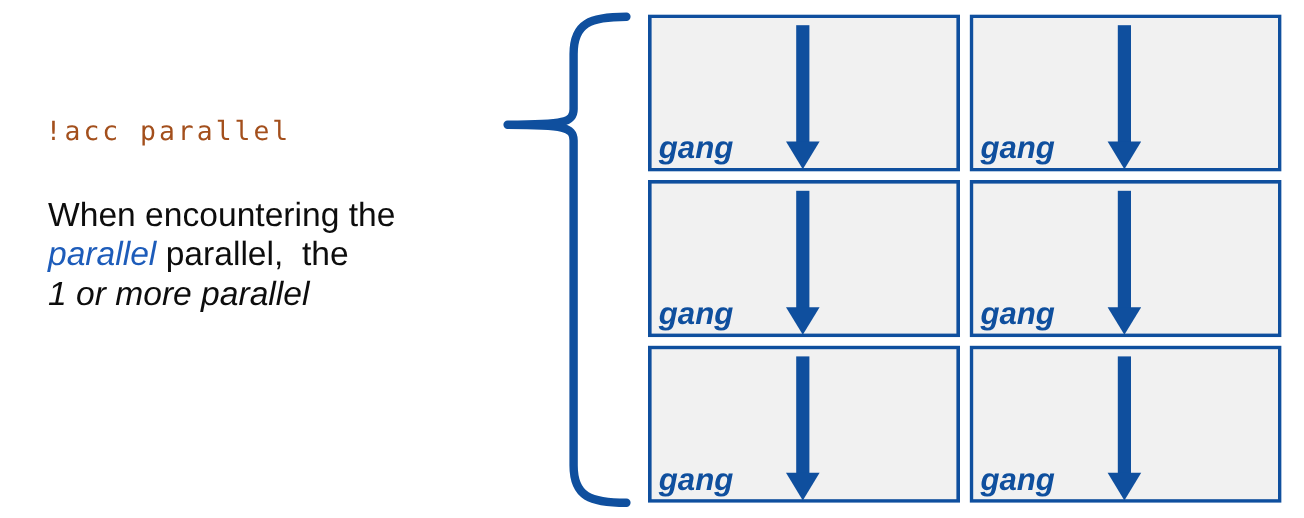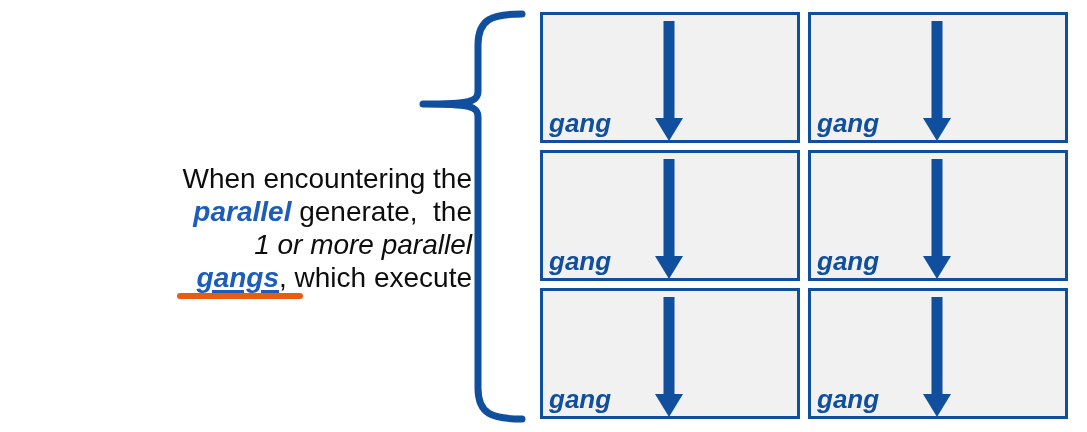--- a/index.html
+++ b/index.html
@@ -27,30 +27,30 @@
     color: var(--color-code-brown, #a34f1c);
     white-space: pre;
   }
 
   
   .description {
     position: absolute;
     left: 40px;
     top: 162px;
     width: 432px;
-    text-align: right;
+    text-align: left;
     font-size: 28px;
     line-height: 33px;
     color: var(--color-text, #0d0d0d);
   }
   .para-line { white-space: pre-wrap; }
   .seg-keyword,
   .seg-keyword-underline {
     color: var(--color-keyword-blue, #1d5cba);
-    font-weight: bold;
+    font-weight: normal;
     font-style: italic;
   }
   .seg-keyword-underline {
     position: relative;
     text-decoration: underline;
     text-decoration-thickness: 3px;
     text-underline-offset: 3px;
   }
   .seg-italic { font-style: italic; margin-top: 27px; }
   .orange-underline {
@@ -94,26 +94,26 @@
     font-weight: bold;
     font-style: italic;
     color: var(--color-blue, #0f4f9e);
   }
 </style>
 </head>
 <body>
 
 <div id="slide">
 
+  <div class="code-line">!acc parallel</div>
 
   <div class="description">
       <div class="para-line"><span class="seg-normal">When encountering the</span></div>
-      <div class="para-line"><span class="seg-keyword">parallel</span><span class="seg-normal"> generate,  the</span></div>
+      <div class="para-line"><span class="seg-keyword">parallel</span><span class="seg-normal"> parallel,  the</span></div>
       <div class="para-line"><span class="seg-italic">1 or more parallel</span></div>
-      <div class="para-line"><span class="seg-keyword-underline">gangs<span class="orange-underline"></span></span><span class="seg-normal">, which execute</span></div>
     </div>
 
   <svg class="brace-svg" viewBox="0 0 120 422">
     <path d="M112,9 C82,9 68,14 68,40
              L68,86 C68,97 60,99 13,99
              C60,99 68,101 68,112
              L68,383 C68,409 82,414 112,414" fill="none" stroke-width="7" stroke-linecap="round" stroke-linejoin="round" stroke="#0f4f9e"></path>
   </svg>
 
   <div class="gang-grid">

